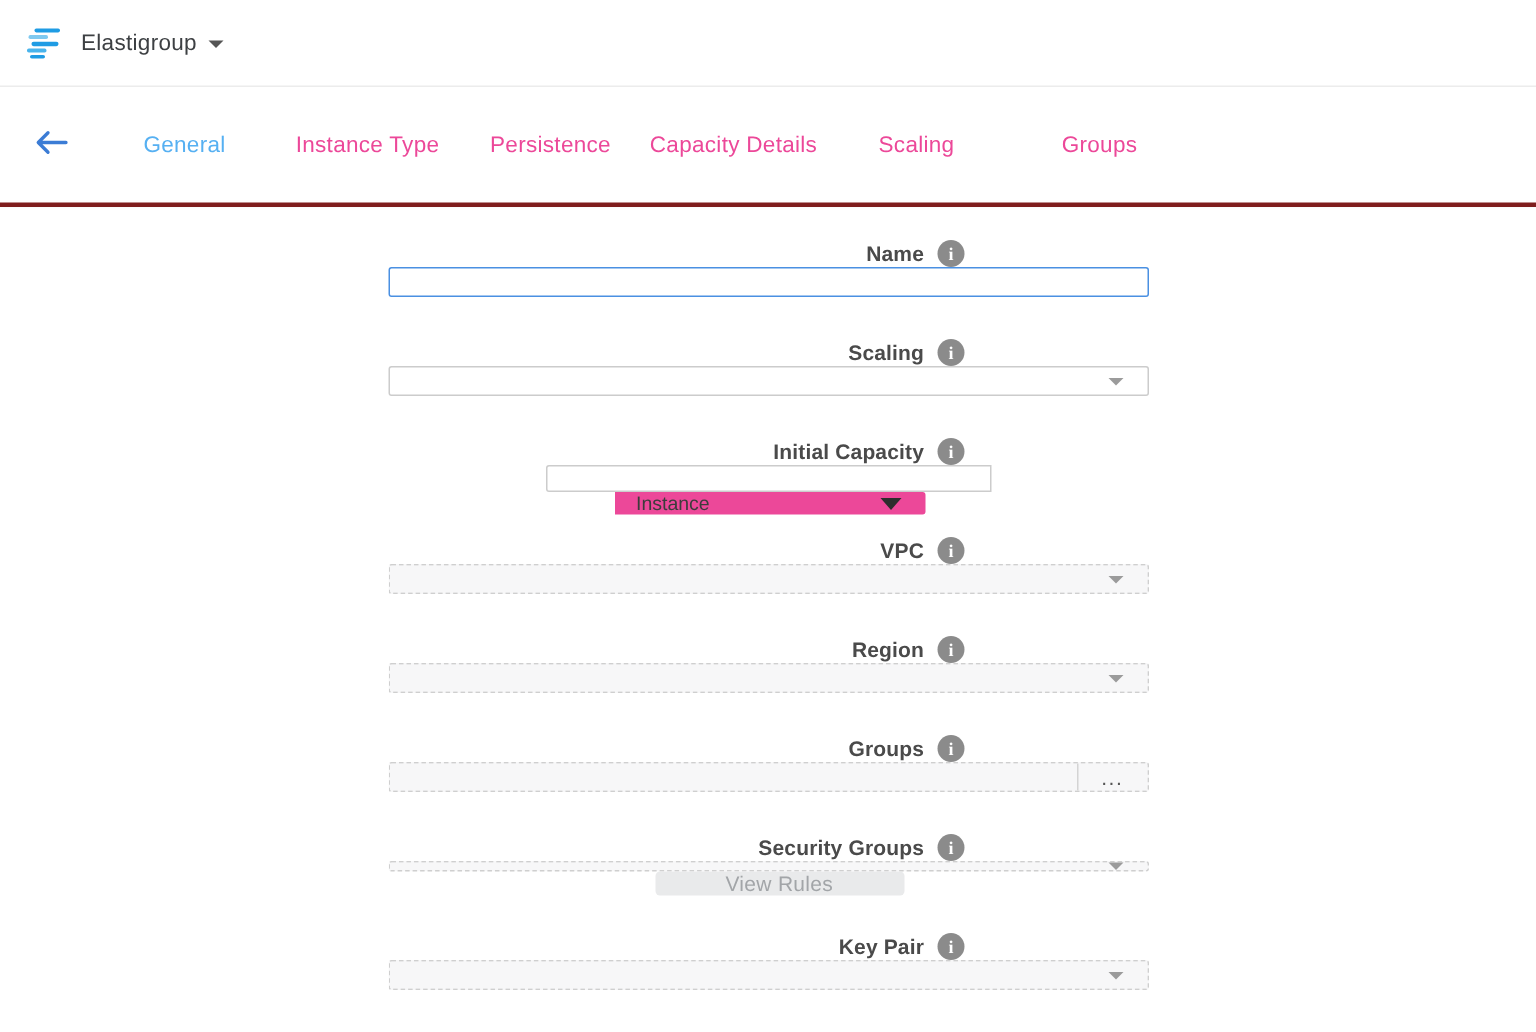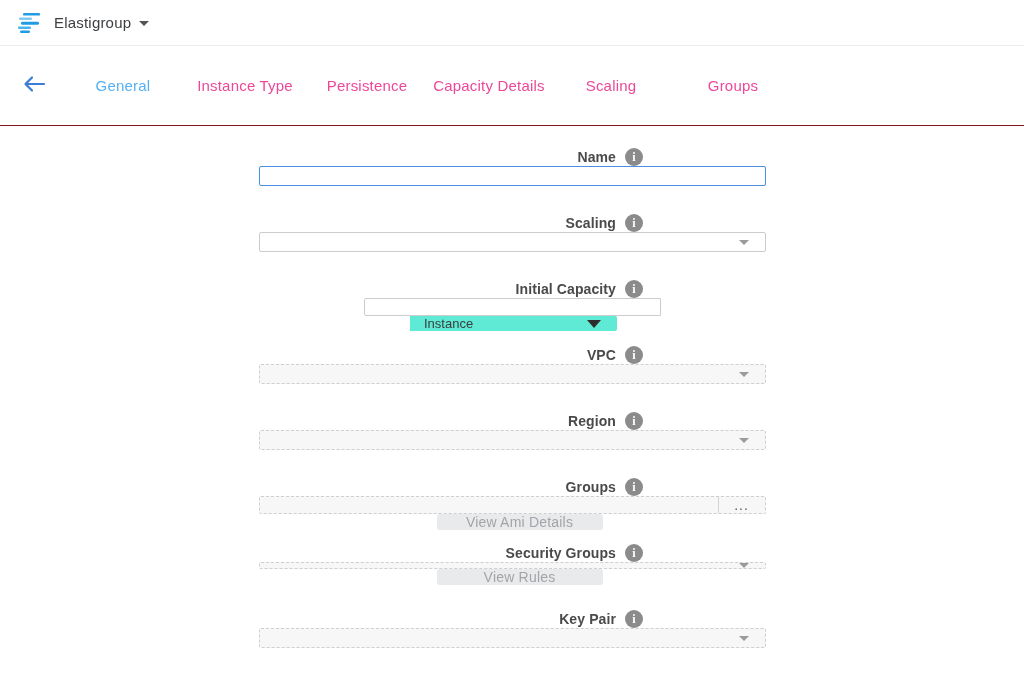--- a/index.html
+++ b/index.html
@@ -1,29 +1,29 @@
 <!DOCTYPE html>
 <html><head>
 <meta charset="utf-8">
 <style>
   * { margin:0; padding:0; box-sizing:border-box; }
   html,body { width:1024px; height:688px; background:#ffffff; overflow:hidden;
               font-family:"Liberation Sans", sans-serif; }
 
   
-  .app-header { height:46px; display:flex; align-items:center; padding:0 16px;
+  .app-header { height:58px; display:flex; align-items:center; padding:0 16px;
                 border-bottom:1px solid #ececec; background:#fff; cursor:pointer; }
   .logo { width:28px; height:24px; display:flex; align-items:center; }
   .product-name { font-size:15px; color:#3d4043; margin:0 8px 0 10px; letter-spacing:.2px; }
   .header-caret { width:0; height:0; border-left:5px solid transparent;
                   border-right:5px solid transparent; border-top:5px solid #555; margin-top:2px; }
 
   
   .tab-bar { height:80px; display:flex; align-items:center; background:#fff;
-             border-bottom:1px solid #7f1d1d; box-shadow:0 1px 1px rgba(0,0,0,.02); }
+             border-bottom:3px solid #7f1d1d; box-shadow:0 1px 1px rgba(0,0,0,.02); }
   .back-button { background:none; border:none; margin-left:14px; width:40px; height:40px;
                  display:flex; align-items:center; justify-content:center; cursor:pointer; }
   .tabs { display:flex; margin-left:8px; }
   .tab { width:122px; background:none; border:none; text-align:center; font-size:15px;
          color:#ec4899; cursor:pointer; font-family:"Liberation Sans", sans-serif; letter-spacing:.2px; }
   .tab.active { color:#56b0f2; }
 
   
   .form { padding-top:22px; }
   .form-row { display:flex; align-items:center; margin-bottom:28px; height:38px;flex-direction:column; }
@@ -41,21 +41,21 @@
 
   .select { width:507px; height:38px; border:1px solid #cccccc; border-radius:2px; background:#fff;
             display:flex; align-items:center; justify-content:flex-end; padding-right:16px;
             cursor:pointer; }
   .select.disabled { border:1px dashed #cfcfcf; background:#f7f7f8; cursor:default; }
   .caret { width:0; height:0; border-left:5px solid transparent; border-right:5px solid transparent;
            border-top:5px solid #9b9b9b; }
 
   .capacity-input { width:297px; height:38px; border:1px solid #cccccc; border-radius:2px 0 0 2px;
                     padding:0 12px; font-size:14px; color:#333; outline:none; background:#fff; }
-  .unit-select { width:207px; height:38px; background:#5eead4; margin-left:3px;
+  .unit-select { width:207px; height:38px; background:#ec4899; margin-left:3px;
                  display:flex; align-items:center; justify-content:space-between;
                  padding:0 16px 0 14px; cursor:pointer; border-radius:0 2px 2px 0; }
   .unit-select .unit-label { font-size:13px; color:#3c3c3c; }
   .caret-dark { width:0; height:0; border-left:7px solid transparent; border-right:7px solid transparent;
                 border-top:8px solid #2d2d2d; }
 
   .image-control { width:507px; height:38px; border:1px dashed #cfcfcf; border-radius:2px;
                    background:#f7f7f8; display:flex; align-items:stretch; }
   .image-value { flex:1; }
   .browse-cell { width:47px; border-left:1px solid #d4d4d4; display:flex; align-items:center;
@@ -154,21 +154,20 @@
 
   <div class="form-row">
     <div class="label-group">
       <span class="field-label">Groups</span>
       <span class="info-icon">i</span>
     </div>
     <div class="image-control">
       <div class="image-value"></div>
       <div class="browse-cell">...</div>
     </div>
-    <button class="side-button">View Ami Details</button>
   </div>
 
   <div class="form-row">
     <div class="label-group">
       <span class="field-label">Security Groups</span>
       <span class="info-icon">i</span>
     </div>
     <div class="select disabled">
       <span class="caret"></span>
     </div>

